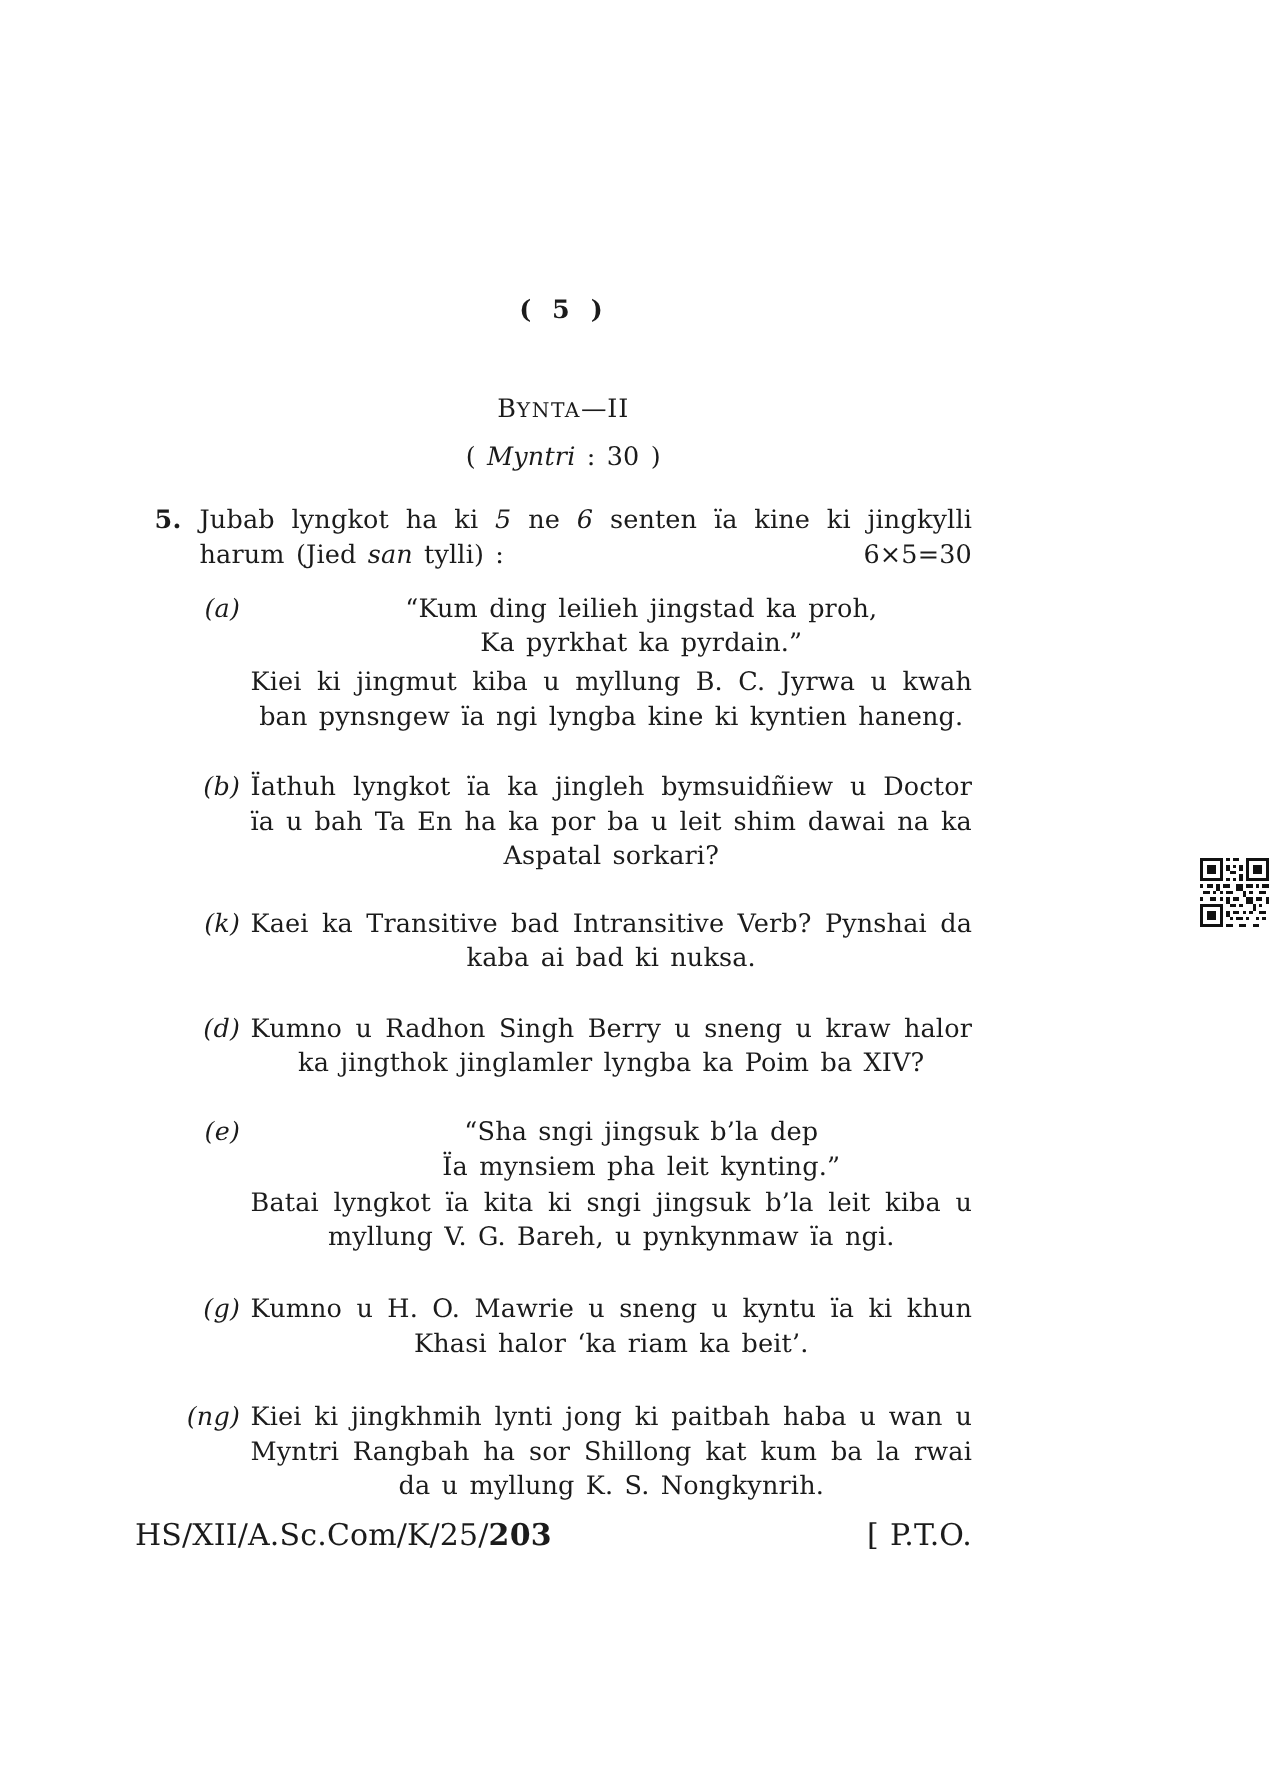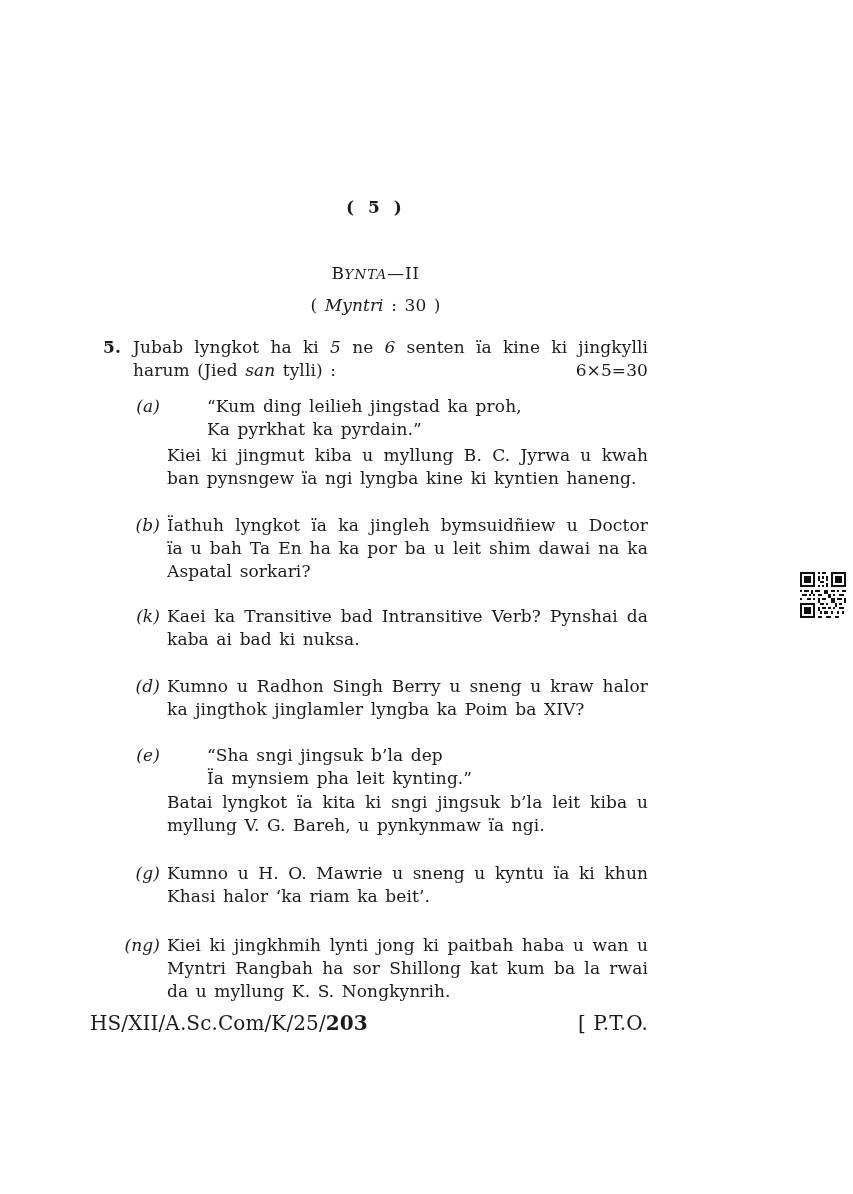--- a/index.html
+++ b/index.html
@@ -9,28 +9,28 @@
     font-family:"DejaVu Serif","Liberation Serif",serif;
     color:#1b1b1b; font-size:17px; line-height:23px;
     word-spacing:2px; letter-spacing:0.1px;
     overflow:hidden;
   }
   .wrap { position:absolute; left:103px; top:0; width:545px; height:1194px; }
   .abs { position:absolute; left:0; width:545px; }
   .center { text-align:center; }
   .pagenum { top:196px; font-weight:bold; letter-spacing:3px; }
   .bynta { top:262px; letter-spacing:0.6px; }
-  .bynta .sc { font-size:13.5px; letter-spacing:1px;font-style:italic; }
+  .bynta .sc { font-size:13.5px; letter-spacing:1px; }
   .marksline { top:294px; }
   .it { font-style:italic; }
   .q5 { top:336px; display:flex; }
   .qnum { width:30px; flex:none; font-weight:bold; }
   .qbody { width:515px; flex:none; }
   .jl { text-align:justify; text-align-last:justify; }
-  .ll { text-align:left; }
+  .ll { text-align:center; }
   .qline2 { display:flex; justify-content:space-between; }
   .row { display:flex; }
   .ilabel { width:57px; flex:none; text-align:right; font-style:italic; }
   .ibody { margin-left:7px; width:481px; flex:none; }
   .qt { padding-left:40px; }
   .cont { position:absolute; left:64px; width:481px; }
   .t395 { top:395px; } .t444 { top:444px; } .t514 { top:514px; }
   .t605 { top:605px; } .t675 { top:675px; } .t744 { top:744px; }
   .t791 { top:791px; } .t862 { top:862px; } .t934 { top:934px; }
   .footer {

